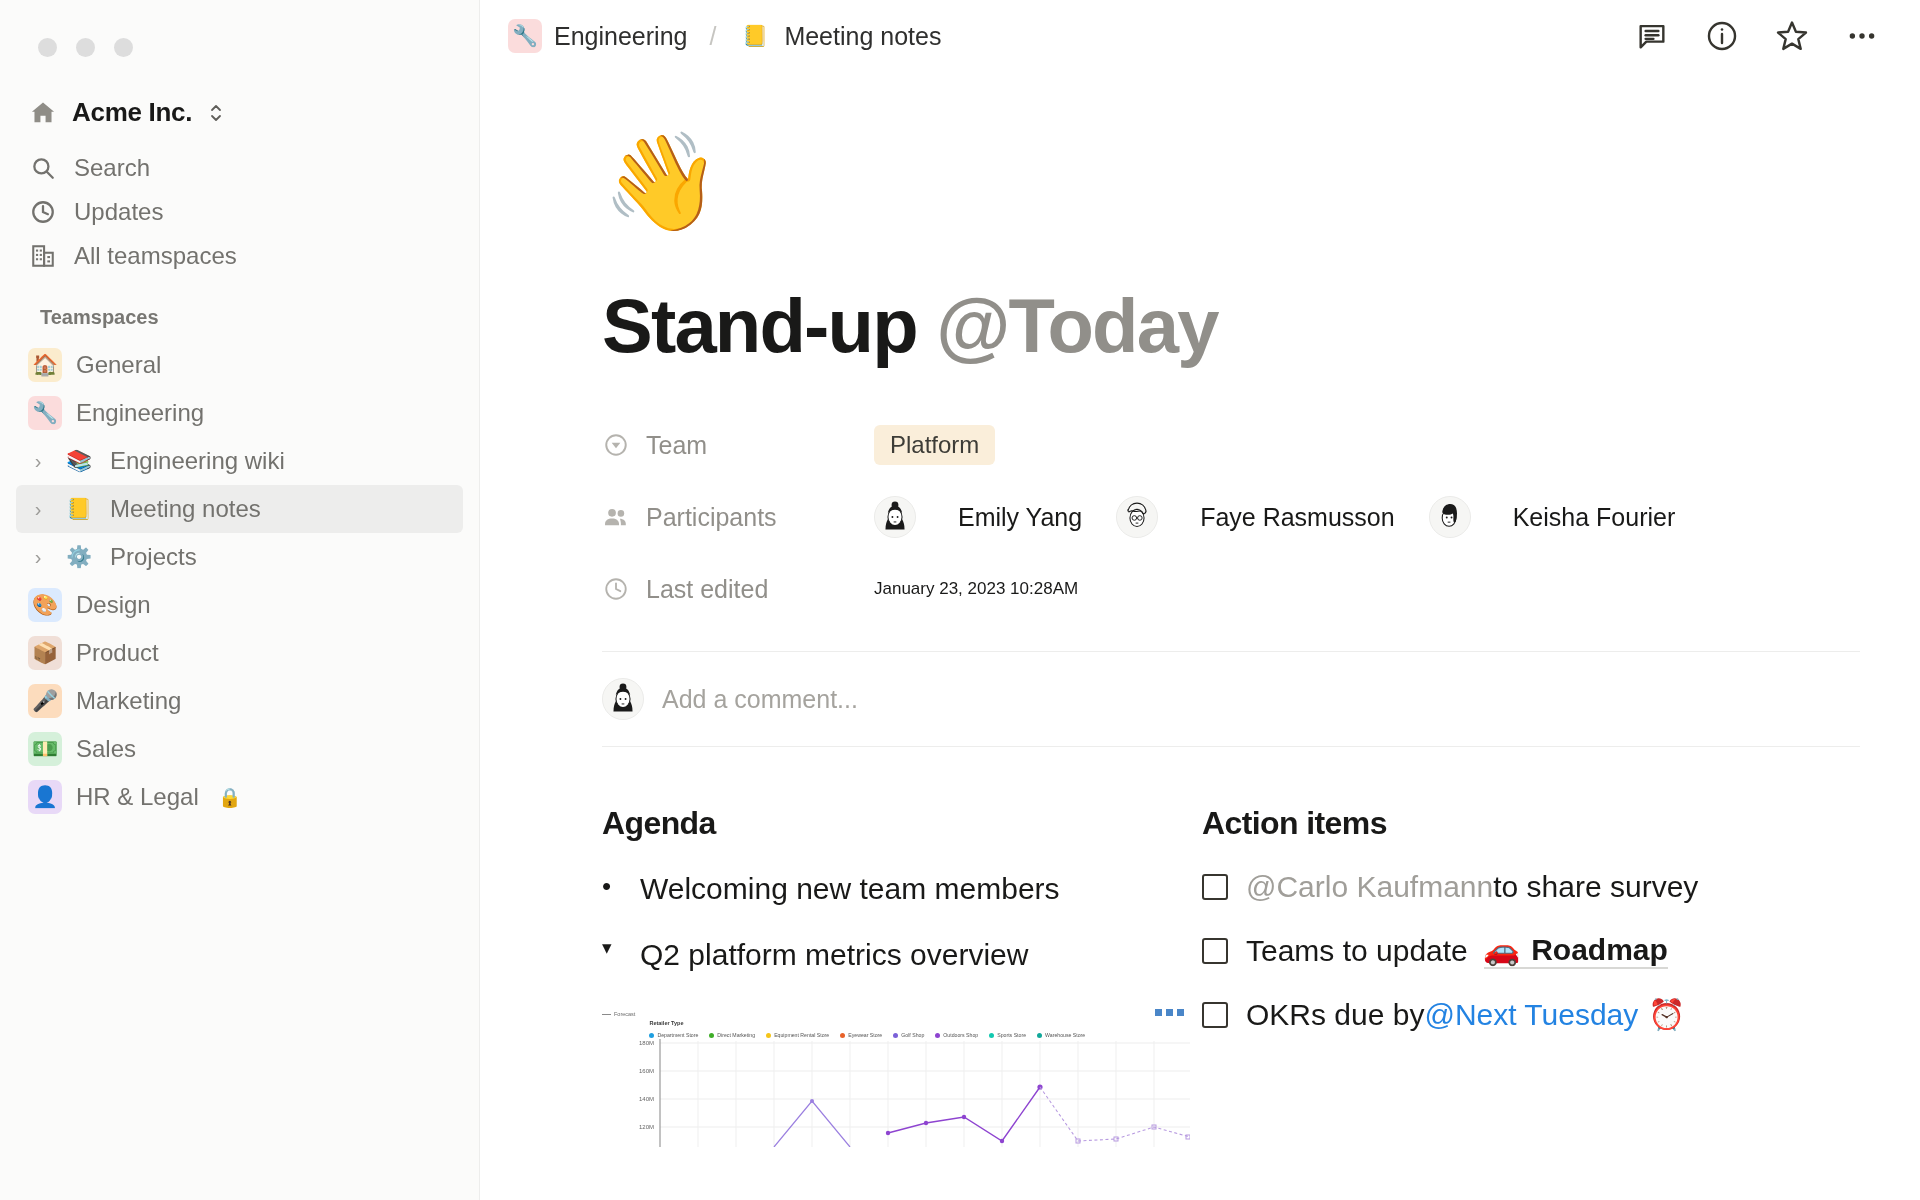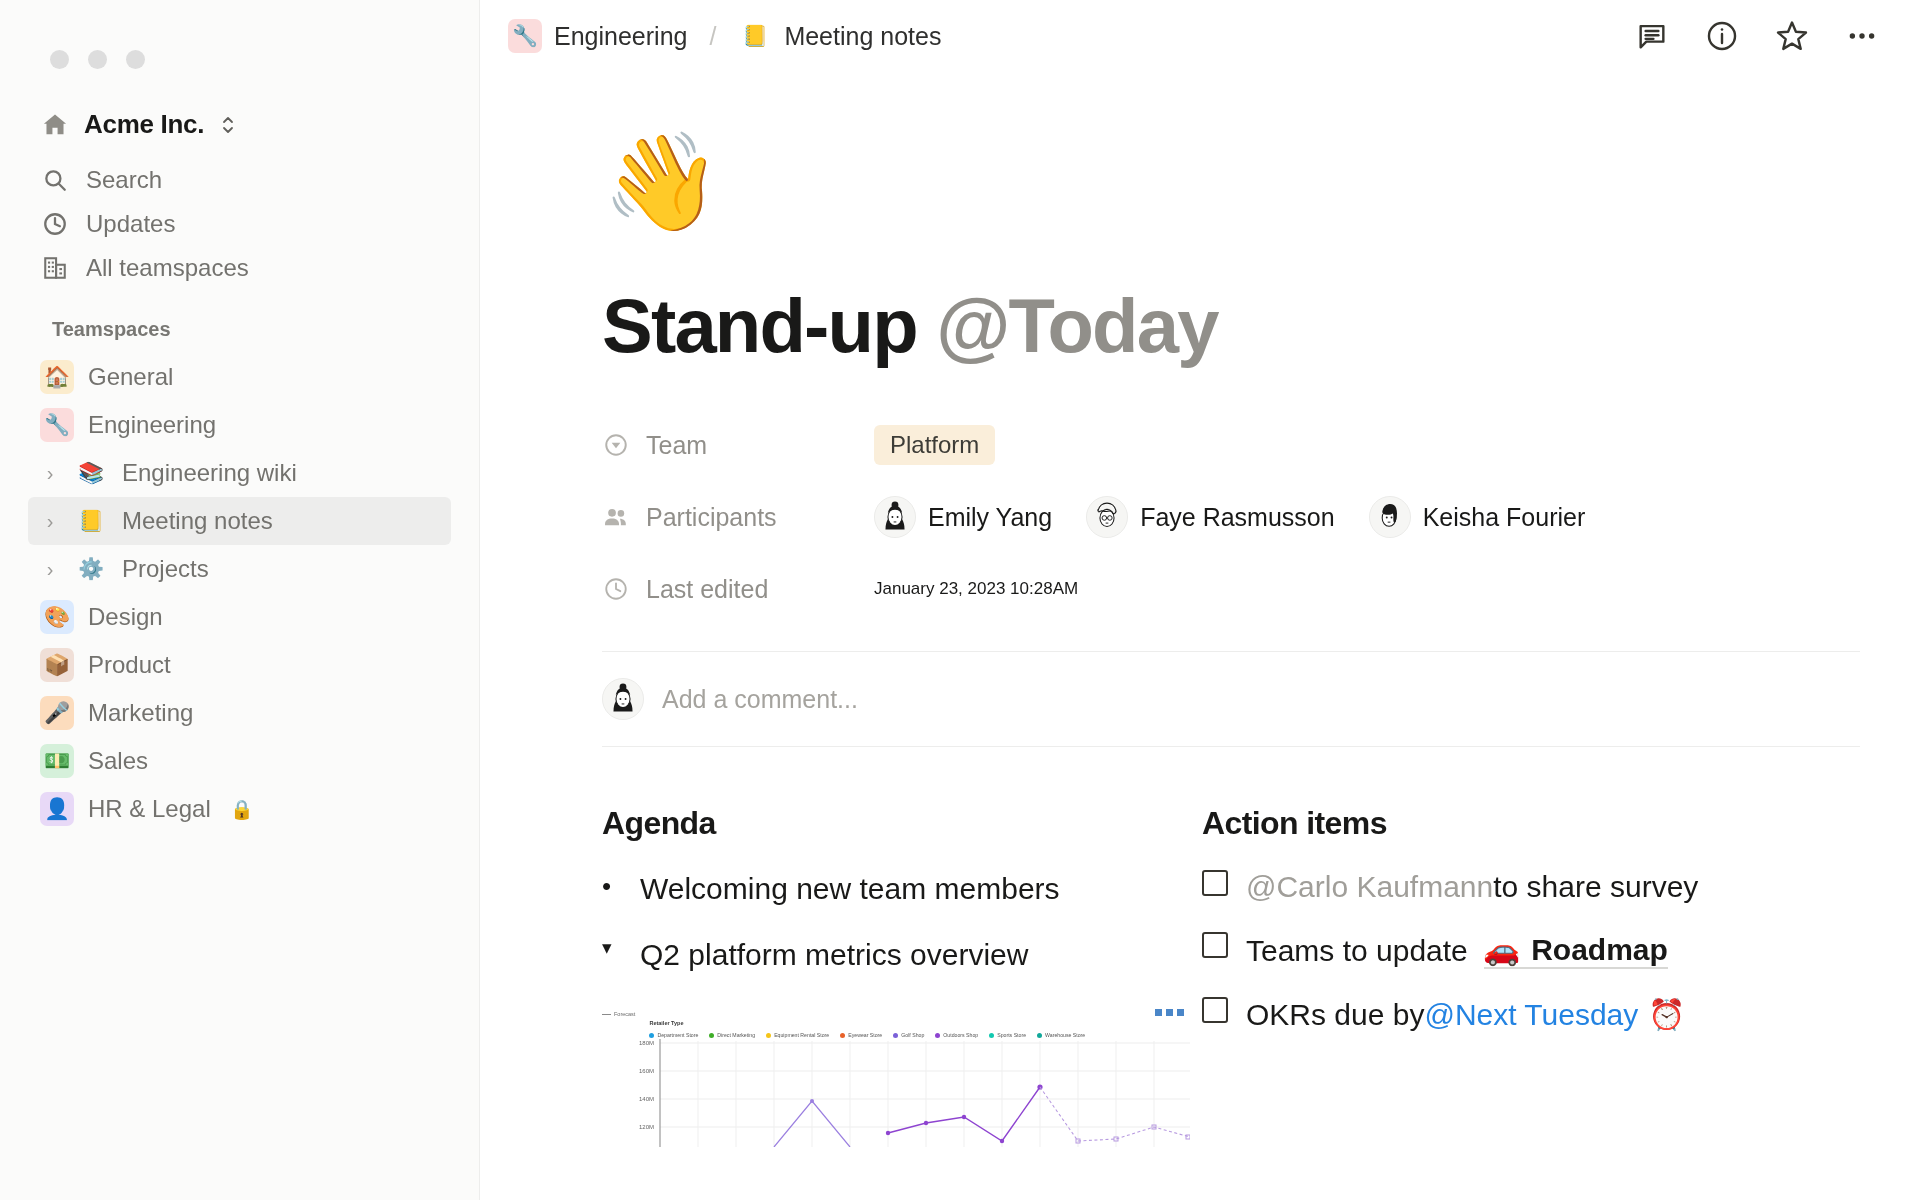--- a/index.html
+++ b/index.html
@@ -9,21 +9,21 @@
     background: #ffffff;
     overflow: hidden;
   }
   .app { display: flex; width: 1920px; height: 1200px; }
 
   
   .sidebar {
     width: 480px; height: 1200px;
     background: #fbfbfa;
     border-right: 1px solid #ededec;
-    padding: 12px;
+    padding: 0;
     flex: 0 0 480px;
     position: relative;
   }
   .traffic { display: flex; gap: 19px; padding: 38px 0 0 38px; }
   .dot { width: 19px; height: 19px; border-radius: 50%; background: #dddddd; }
 
   .ws-row {
     display: flex; align-items: center; gap: 14px;
     margin: 32px 16px 10px 16px; padding: 8px 12px; border-radius: 6px;
   }
@@ -95,37 +95,37 @@
     padding: 6px 16px; border-radius: 6px;
   }
   .people { display: flex; align-items: center; gap: 0; }
   .person { display: flex; align-items: center; gap: 12px; margin-right: 34px; }
   .avatar {
     width: 42px; height: 42px; border-radius: 50%;
     background: #f4f4f2; border: 1px solid #ebebe9;
     display:flex; align-items:center; justify-content:center;
     overflow: hidden; flex: 0 0 42px;
   }
-  .person-name { font-size: 25px; color: #191918; white-space: nowrap; }
+  .person-name { font-size: 25px; color: #191918; white-space: nowrap; margin-left: 30px; }
   .prop-val { font-size: 17px; color: #191918; }
 
   .divider { height: 1px; background: #ededec; margin-top: 26px; }
   .comment-row { display:flex; align-items:center; gap: 18px; height: 94px; }
   .comment-ph { font-size: 25px; color: #a5a39e; }
 
   .cols { display: flex; margin-top: 58px; gap: 0; }
   .col { width: 600px; }
   .col.right { margin-left: 0; }
   .h2 { font-size: 32px; font-weight: 700; color: #191918; letter-spacing:-0.6px;}
   .bullet-row { display: flex; align-items: flex-start; gap: 16px; margin-top: 28px; }
   .bullet-mark { font-size: 26px; color: #191918; width: 22px; flex:0 0 22px; line-height: 1.25;}
   .bullet-mark.tri { font-size: 19px; }
   .bullet-text { font-size: 30px; color: #191918; line-height: 1.25; white-space: nowrap;}
 
-  .todo-row { display:flex; align-items:flex-start; gap: 18px; margin-top: 28px; }
+  .todo-row { display:flex; align-items:center; gap: 18px; margin-top: 28px; }
   .cbx { width: 26px; height: 26px; border: 2px solid #37352f; border-radius: 3px; flex:0 0 26px; }
   .todo-text { font-size: 30px; color: #191918; white-space: nowrap; display:flex; align-items:center; gap:0;}
   .muted-mention { color: #a09e99; }
   .blue-mention { color: #2383e2; }
   .page-link {
     display:inline-flex; align-items:center; gap:10px;
     border-bottom: 2px solid #d8d8d5; font-weight: 700; margin-left: 16px;
   }
 
   

